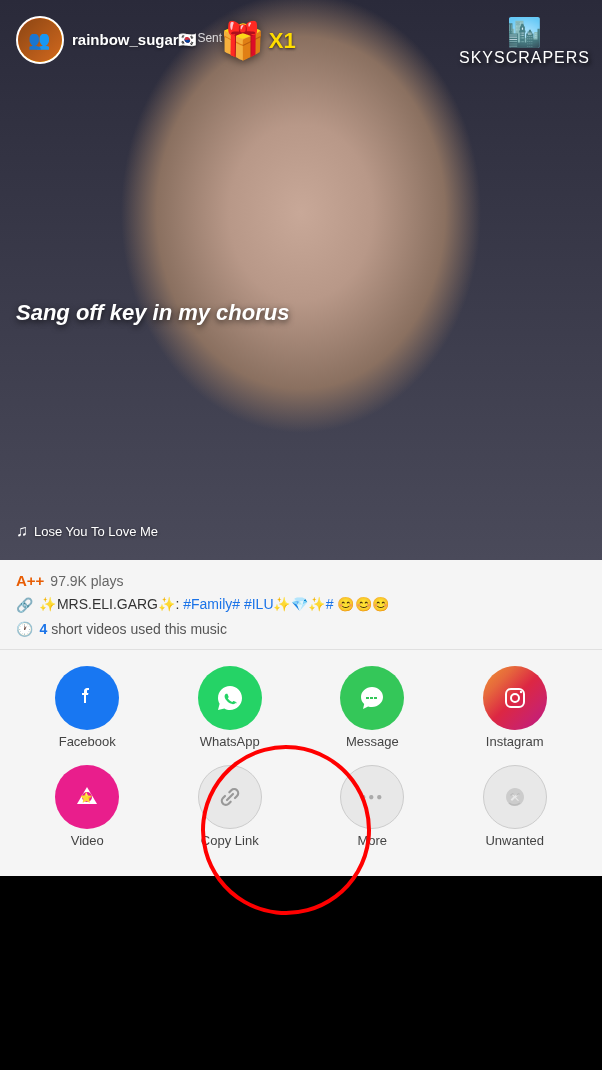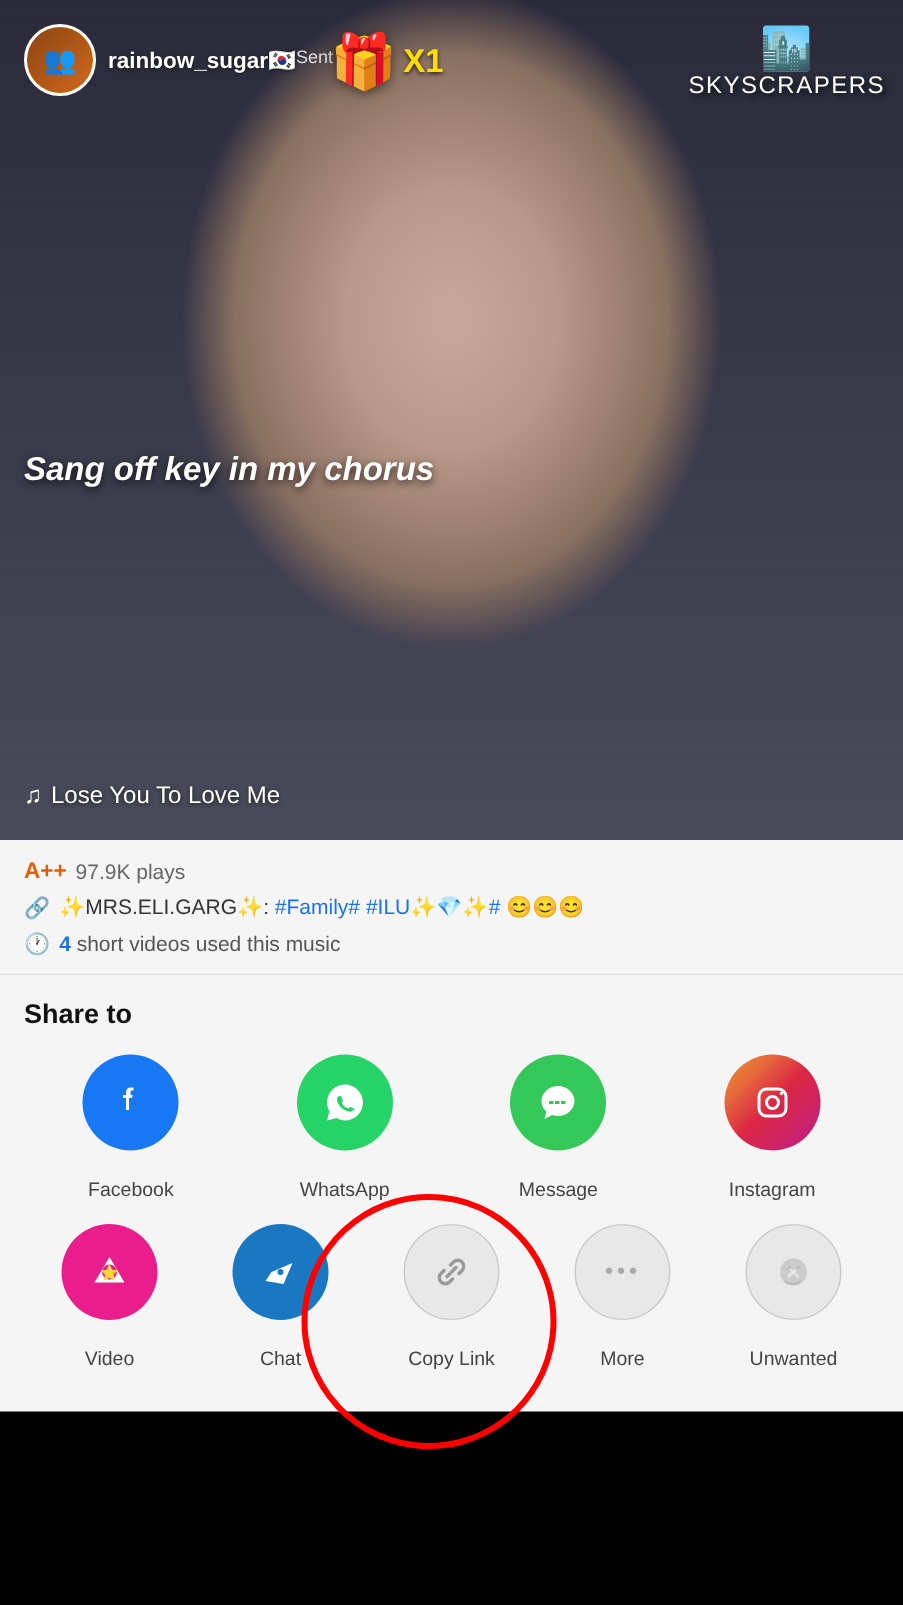--- a/index.html
+++ b/index.html
@@ -155,21 +155,21 @@
       z-index: 10;
     }
 
     .music-icon {
       color: white;
       font-size: 16px;
     }
 
     .music-name {
       color: white;
-      font-size: 16px;
+      font-size: 13px;
       text-shadow: 0 1px 3px rgba(0,0,0,0.6);
     }
 
     
     .info-panel {
       background: #f5f5f5;
       padding: 12px 16px;
       border-bottom: 1px solid #e0e0e0;
     }
 
@@ -250,21 +250,21 @@
     .share-row {
       display: flex;
       justify-content: space-around;
       margin-bottom: 16px;
     }
 
     .share-item {
       display: flex;
       flex-direction: column;
       align-items: center;
-      gap: 18px;
+      gap: 4px;
       cursor: pointer;
     }
 
     .share-icon-circle {
       width: 64px;
       height: 64px;
       border-radius: 50%;
       display: flex;
       align-items: center;
       justify-content: center;
@@ -369,21 +369,20 @@
   <div class="videos-row">
     <span class="clock-icon">🕐</span>
     <span class="videos-text">
       <span class="videos-count">4</span>
       <span> </span><span>short videos used this music</span>
     </span>
   </div>
 </div>
 
 <div class="share-sheet">
-  <div class="share-title">Share to</div>
 
   <div class="share-row">
 
     <div class="share-item">
       <div class="share-icon-circle facebook-bg">
         <svg width="30" height="30" viewBox="0 0 30 30" fill="white">
           <path d="M17 10h-2V8c0-.55.45-1 1-1h1V5h-2c-1.65 0-3 1.35-3 3v2h-2v2h2v8h2v-8h2l.5-2z"></path>
         </svg>
       </div>
       <span class="share-label">Facebook</span>
@@ -426,29 +425,20 @@
       <div class="share-icon-circle repost-bg">
         <svg width="30" height="30" viewBox="0 0 30 30" fill="white">
           <polygon points="15,5 25,22 5,22" fill="white"></polygon>
           <circle cx="15" cy="15" r="5" fill="#e91e8c"></circle>
           <text x="15" y="19" text-anchor="middle" font-size="10" fill="white" font-weight="bold">⭐</text>
         </svg>
       </div>
       <span class="share-label">Video</span>
     </div>
 
-    <div class="share-item">
-      <div class="share-icon-circle chat-bg">
-        <svg width="28" height="28" viewBox="0 0 28 28" fill="white">
-          <path d="M4 20L8 14 22 8 16 22z" fill="white"></path>
-          <circle cx="14" cy="14" r="2" fill="#1a78c2"></circle>
-        </svg>
-      </div>
-      <span class="share-label">Chat</span>
-    </div>
 
     <div class="share-item">
       <div class="share-icon-circle copy-link-bg">
         <svg width="28" height="28" viewBox="0 0 28 28">
           <path d="M11 17l6-6M9 13l-2 2a4 4 0 005.66 5.66l2-2M19 15l2-2a4 4 0 00-5.66-5.66l-2 2" stroke="#999" stroke-width="2.2" fill="none" stroke-linecap="round"></path>
         </svg>
       </div>
       <span class="share-label">Copy Link</span>
     </div>
 

